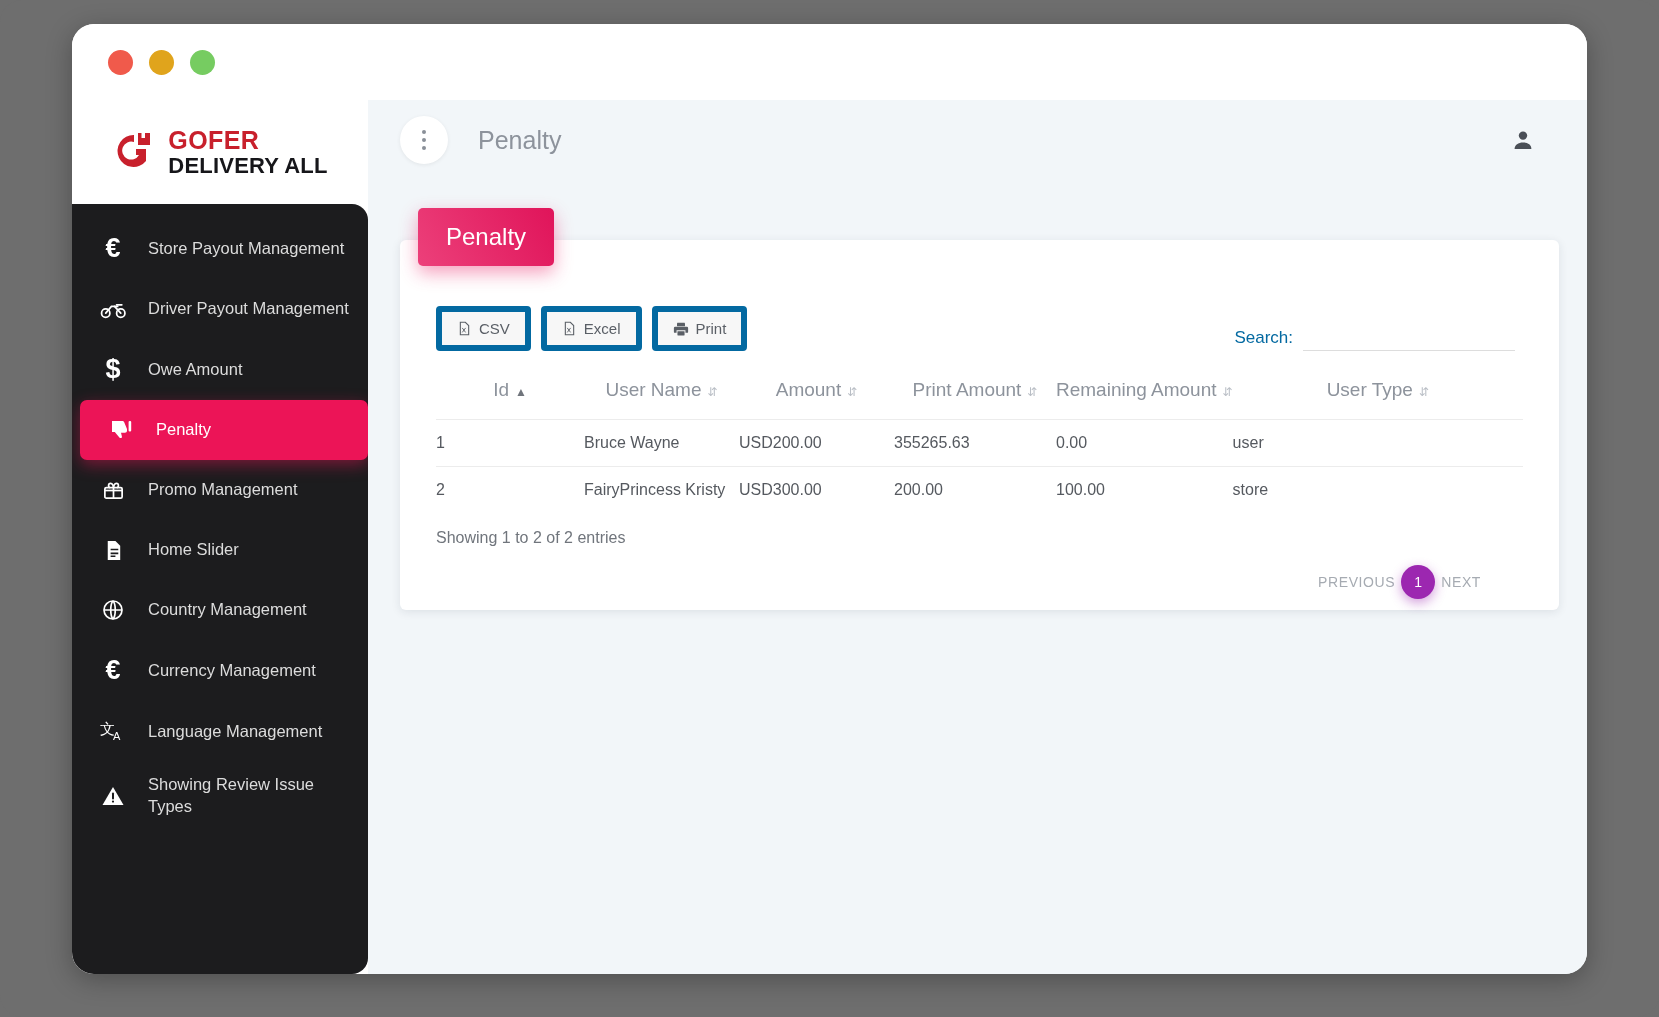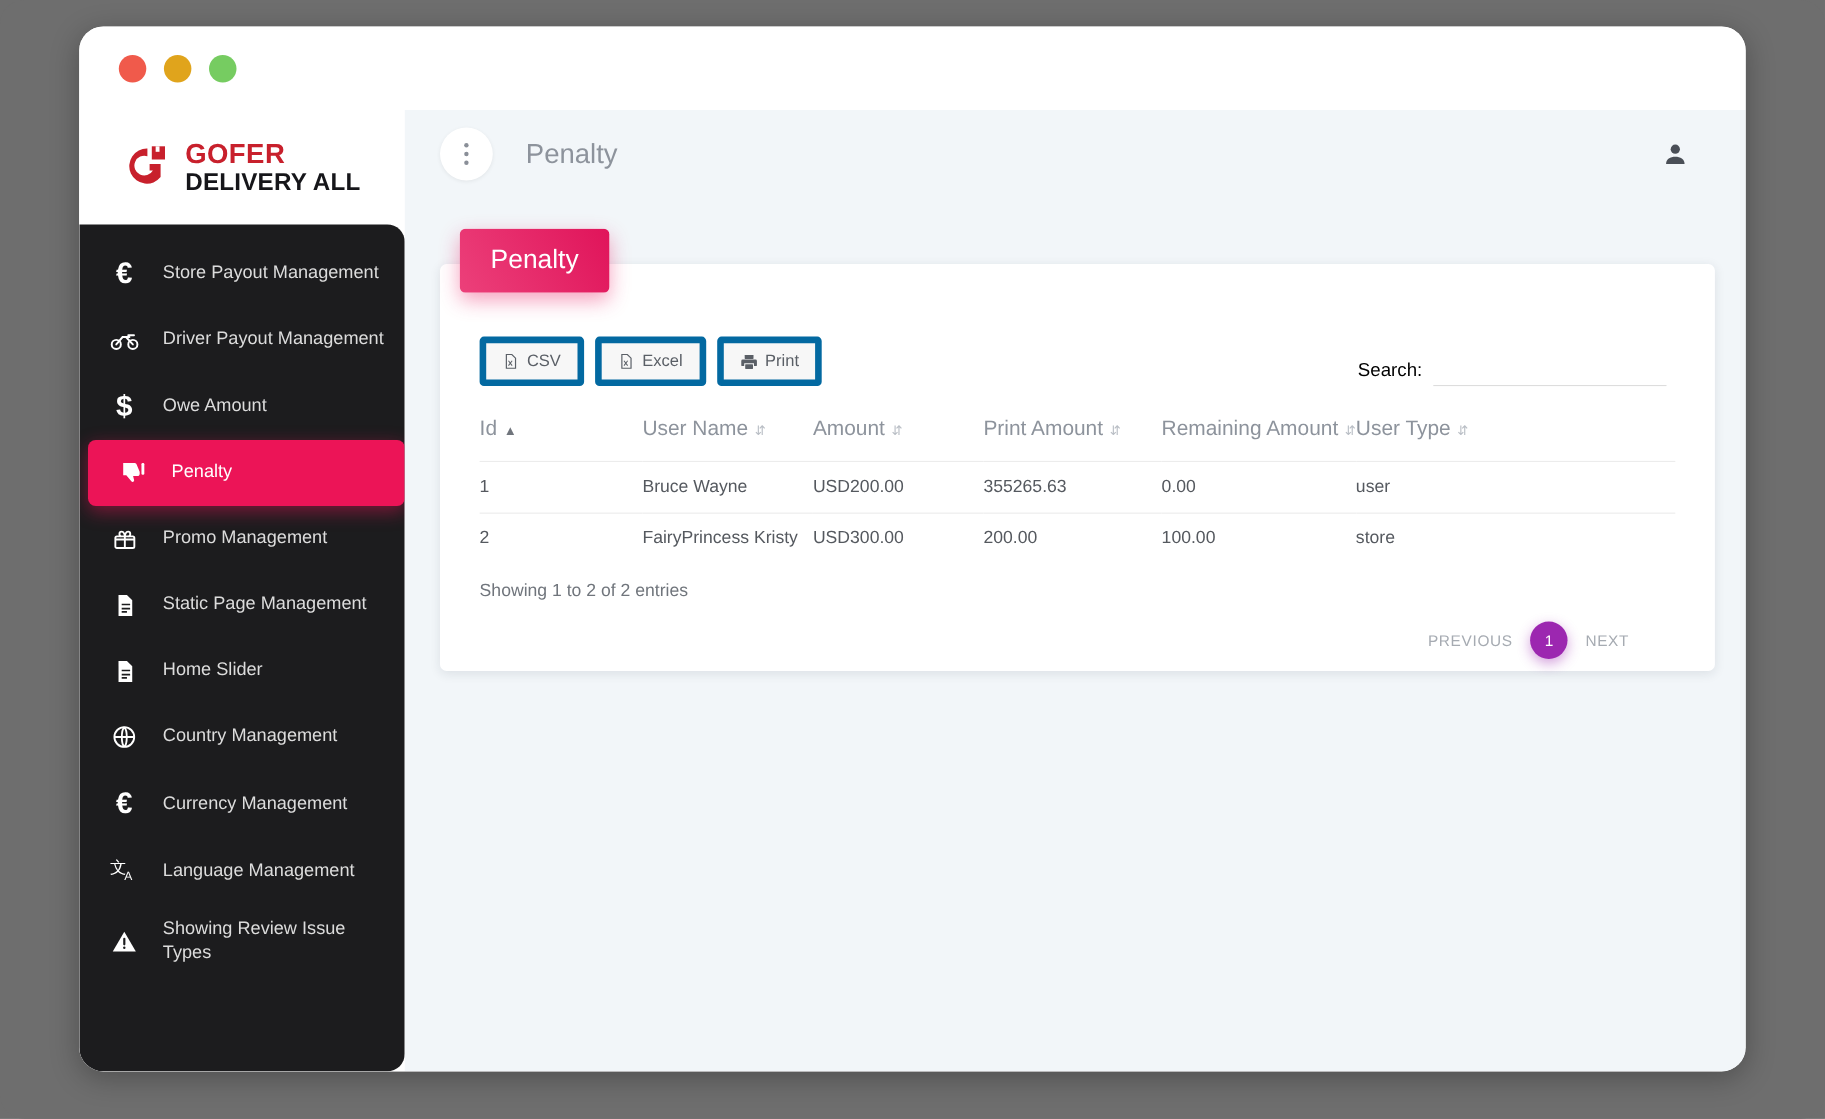--- a/index.html
+++ b/index.html
@@ -214,37 +214,37 @@
     cursor: pointer;
   }
   .xbtn .bico { display: flex; align-items: center; color: #5a5f66; }
 
   .search-wrap {
     display: flex;
     align-items: baseline;
     gap: 10px;
     padding-right: 8px;
   }
-  .search-label { font-size: 17px; color: #000000; }
+  .search-label { font-size: 17px; color: #0369a1; }
   .search-input {
     border: none;
     border-bottom: 1px solid #ddd;
     outline: none;
     width: 212px;
     font-size: 16px;
     padding: 3px 2px;
     background: transparent;
     font-family: "Liberation Sans", sans-serif;
     color: #555;
   }
 
   
   table { width: 100%; border-collapse: collapse; margin-top: 28px; }
   thead th {
-    text-align: left;
+    text-align: center;
     font-weight: 400;
     font-size: 19px;
     color: #8d939c;
     padding: 0 0 18px 0;
     white-space: nowrap;
     margin-left: 44px;
   }
   thead th .sort { font-size: 12px; color: #b9bec5; margin-left: 6px; }
   thead th .sort.asc { color: #70757c; }
   tbody td {
@@ -266,21 +266,21 @@
   .showing {
     margin-top: 16px;
     font-size: 16px;
     color: #70757c;
   }
 
   .pager {
     display: flex;
     align-items: center;
     justify-content: flex-end;
-    gap: 16px;
+    gap: 6px;
     margin-top: 18px;
     padding-right: 42px;
   }
   .pg-link {
     font-size: 14px;
     letter-spacing: .6px;
     color: #a6abb2;
     cursor: pointer;
   }
   .pg-num {
@@ -367,29 +367,20 @@
                 <rect x="3" y="9" width="18" height="11" rx="1.5"></rect>
                 <path d="M3 12h18"></path>
                 <path d="M12 9v11"></path>
                 <path d="M8.5 9C6.5 9 6 4.5 9 4.5c2 0 3 3 3 4.5"></path>
                 <path d="M15.5 9C17.5 9 18 4.5 15 4.5c-2 0-3 3-3 4.5"></path>
               </svg>
             </span>
             <span class="lbl">Promo Management</span>
           </div>
 
-          <div class="nav-item">
-            <span class="ico">
-              <svg viewBox="0 0 24 24" width="23" height="23" fill="currentColor">
-                <path d="M6 2h8l5 5v15H6z"></path>
-                <path d="M9 11h8M9 15h8M9 18h5" stroke="#1c1c1e" stroke-width="1.6"></path>
-              </svg>
-            </span>
-            <span class="lbl">Static Page Management</span>
-          </div>
 
           <div class="nav-item">
             <span class="ico">
               <svg viewBox="0 0 24 24" width="23" height="23" fill="currentColor">
                 <path d="M6 2h8l5 5v15H6z"></path>
                 <path d="M9 11h8M9 15h8M9 18h5" stroke="#1c1c1e" stroke-width="1.6"></path>
               </svg>
             </span>
             <span class="lbl">Home Slider</span>
           </div>

